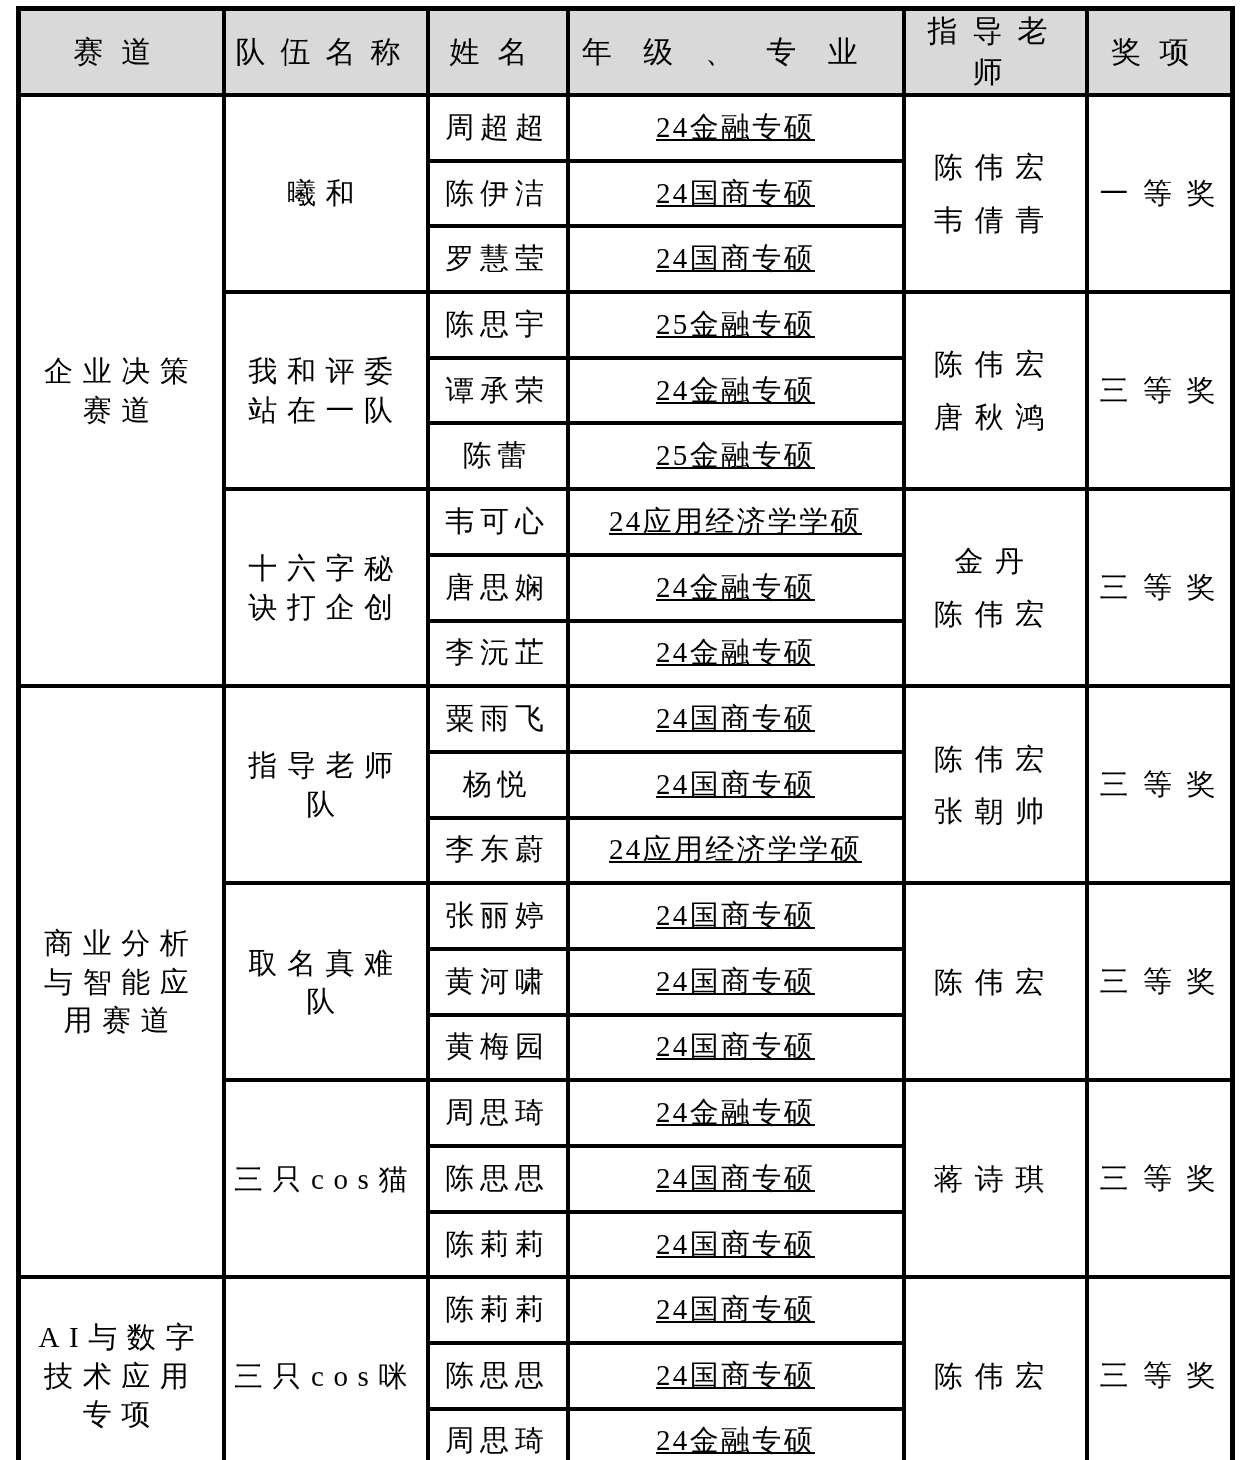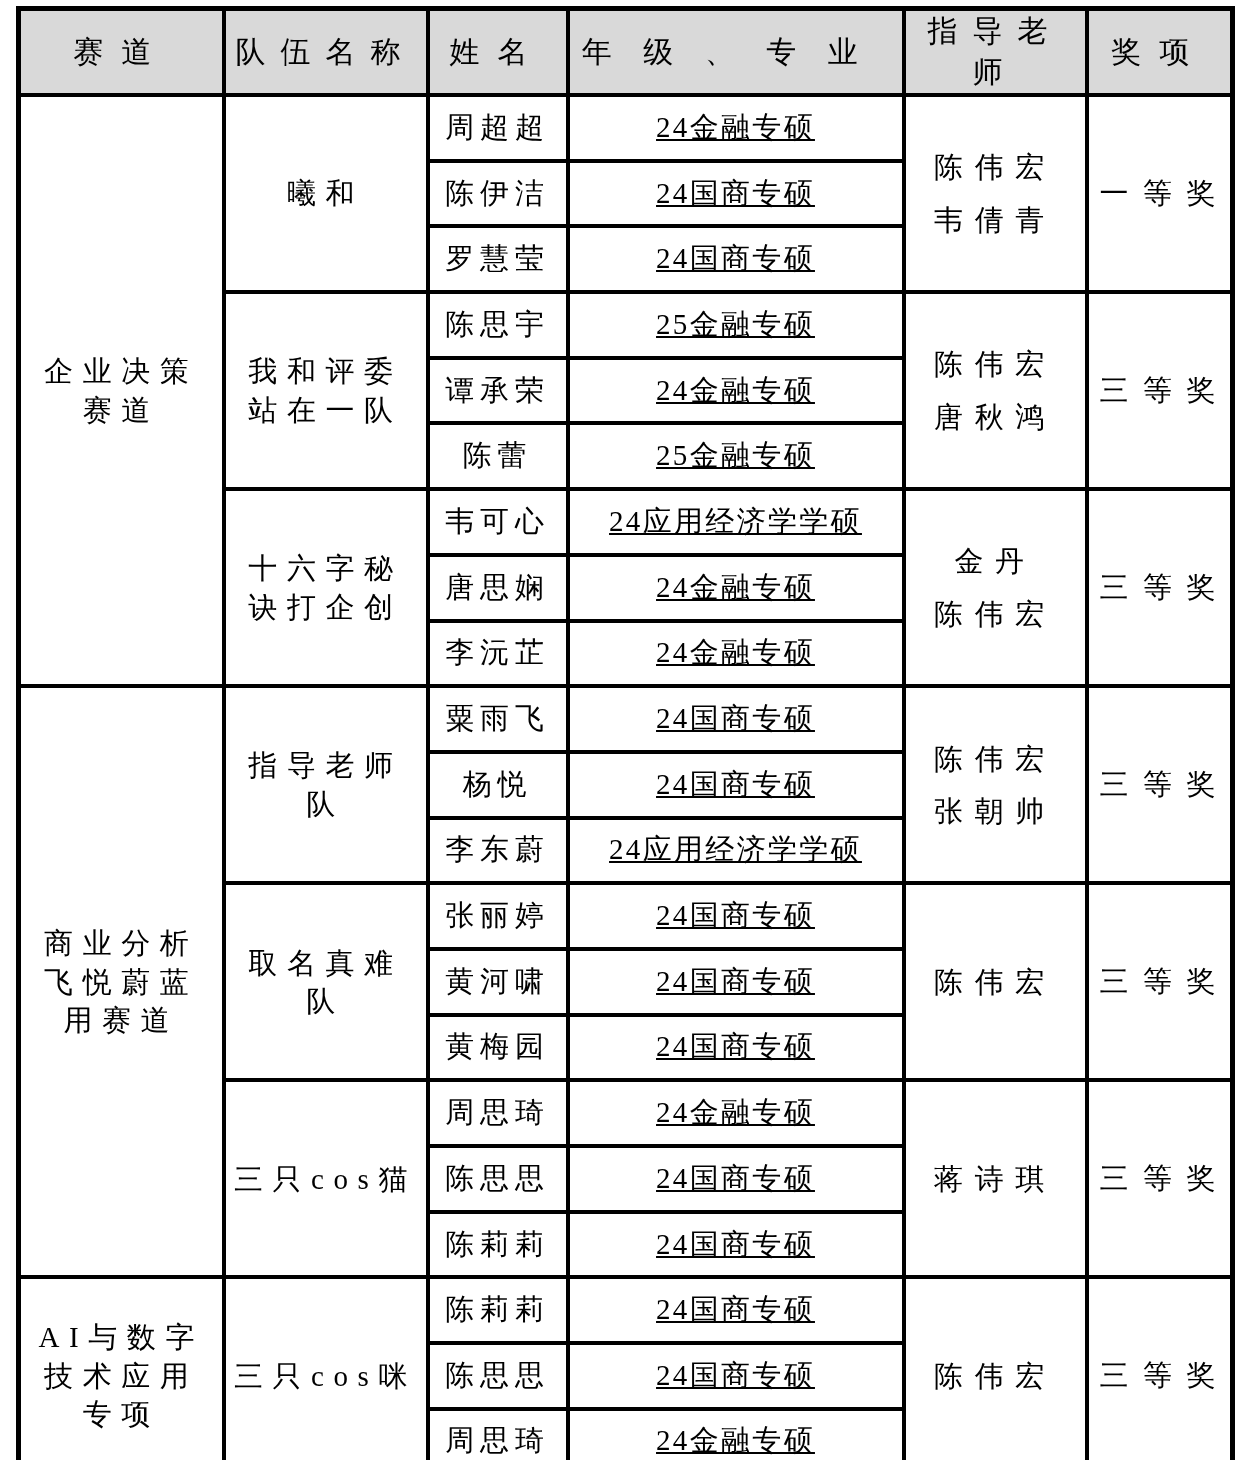--- a/index.html
+++ b/index.html
@@ -124,21 +124,21 @@
         <td class="member-cell">唐思娴</td>
         <td class="grade-cell">24金融专硕</td>
       </tr>
       <tr>
         <td class="member-cell">李沅芷</td>
         <td class="grade-cell">24金融专硕</td>
       </tr>
 
       <tr>
         <td class="track-cell pre" rowspan="9">商业分析
-飞悦蔚蓝
+与智能应
 用赛道</td>
         <td class="team-cell pre" rowspan="3">指导老师
 队</td>
         <td class="member-cell">粟雨飞</td>
         <td class="grade-cell">24国商专硕</td>
         <td class="advisor-cell pre" rowspan="3">陈伟宏
 张朝帅</td>
         <td class="award-cell" rowspan="3">三等奖</td>
       </tr>
       <tr>

